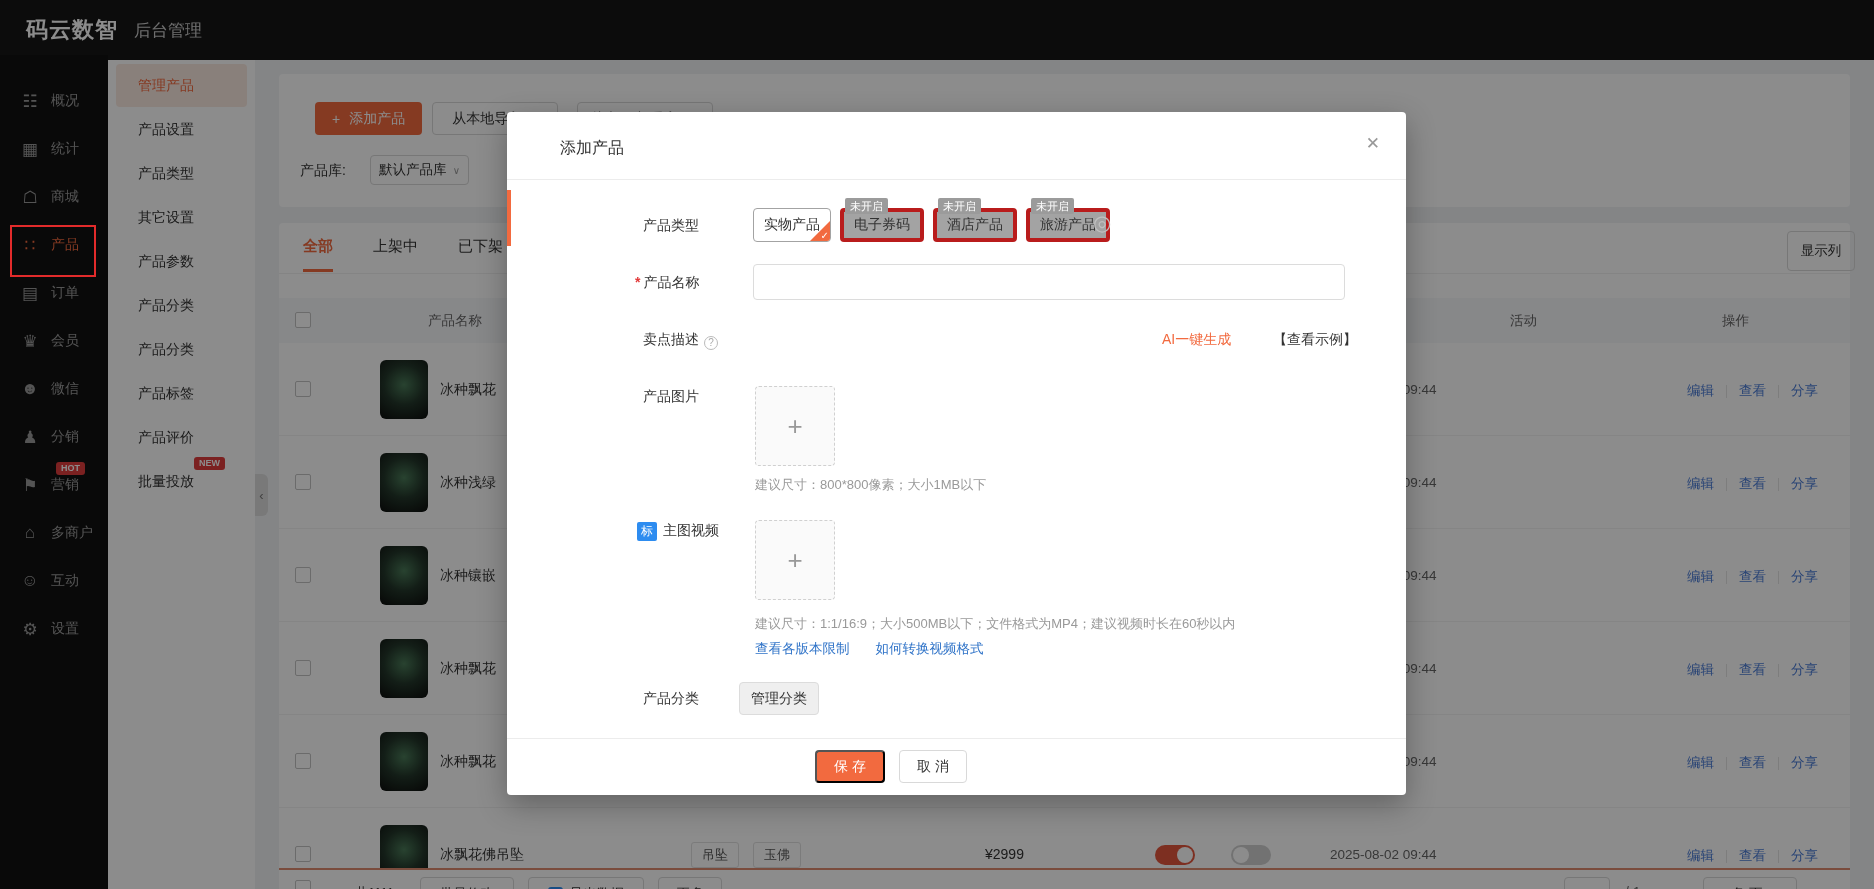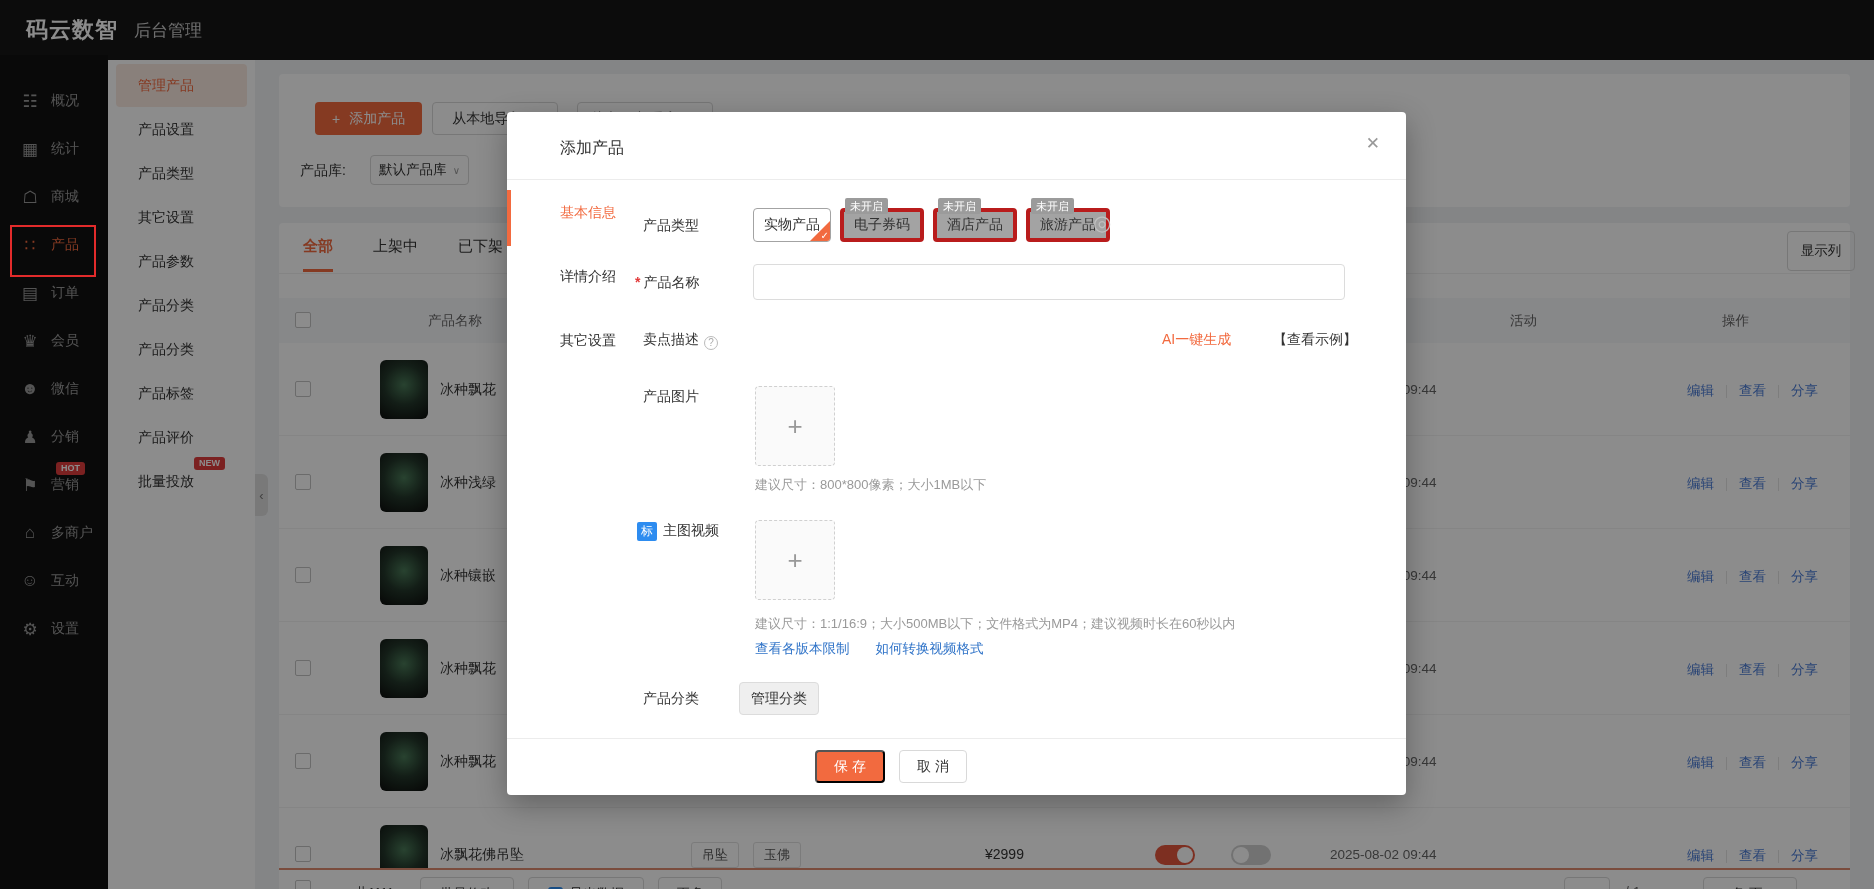--- a/index.html
+++ b/index.html
@@ -391,25 +391,20 @@
   </div>
 </div>
 
 <div id="overlay"></div>
 
 <div id="modal">
   <span class="m-title">添加产品</span>
   <span class="m-close">✕</span>
   <div class="m-hline"></div>
   <div class="m-activebar"></div>
-  <div id="m-tabs">
-      <div class="m-tab active">基本信息</div>
-      <div class="m-tab">详情介绍</div>
-      <div class="m-tab">其它设置</div>
-    </div>
 
   <span class="m-label" style="top:105px;">产品类型</span>
   <div id="chips">
       <span class="chip selected">
         <span>实物产品</span>
         <em class="corner"></em>
         <em class="tick">✓</em>
       </span>
       <span class="chip">
         <b class="offbadge">未开启</b>

